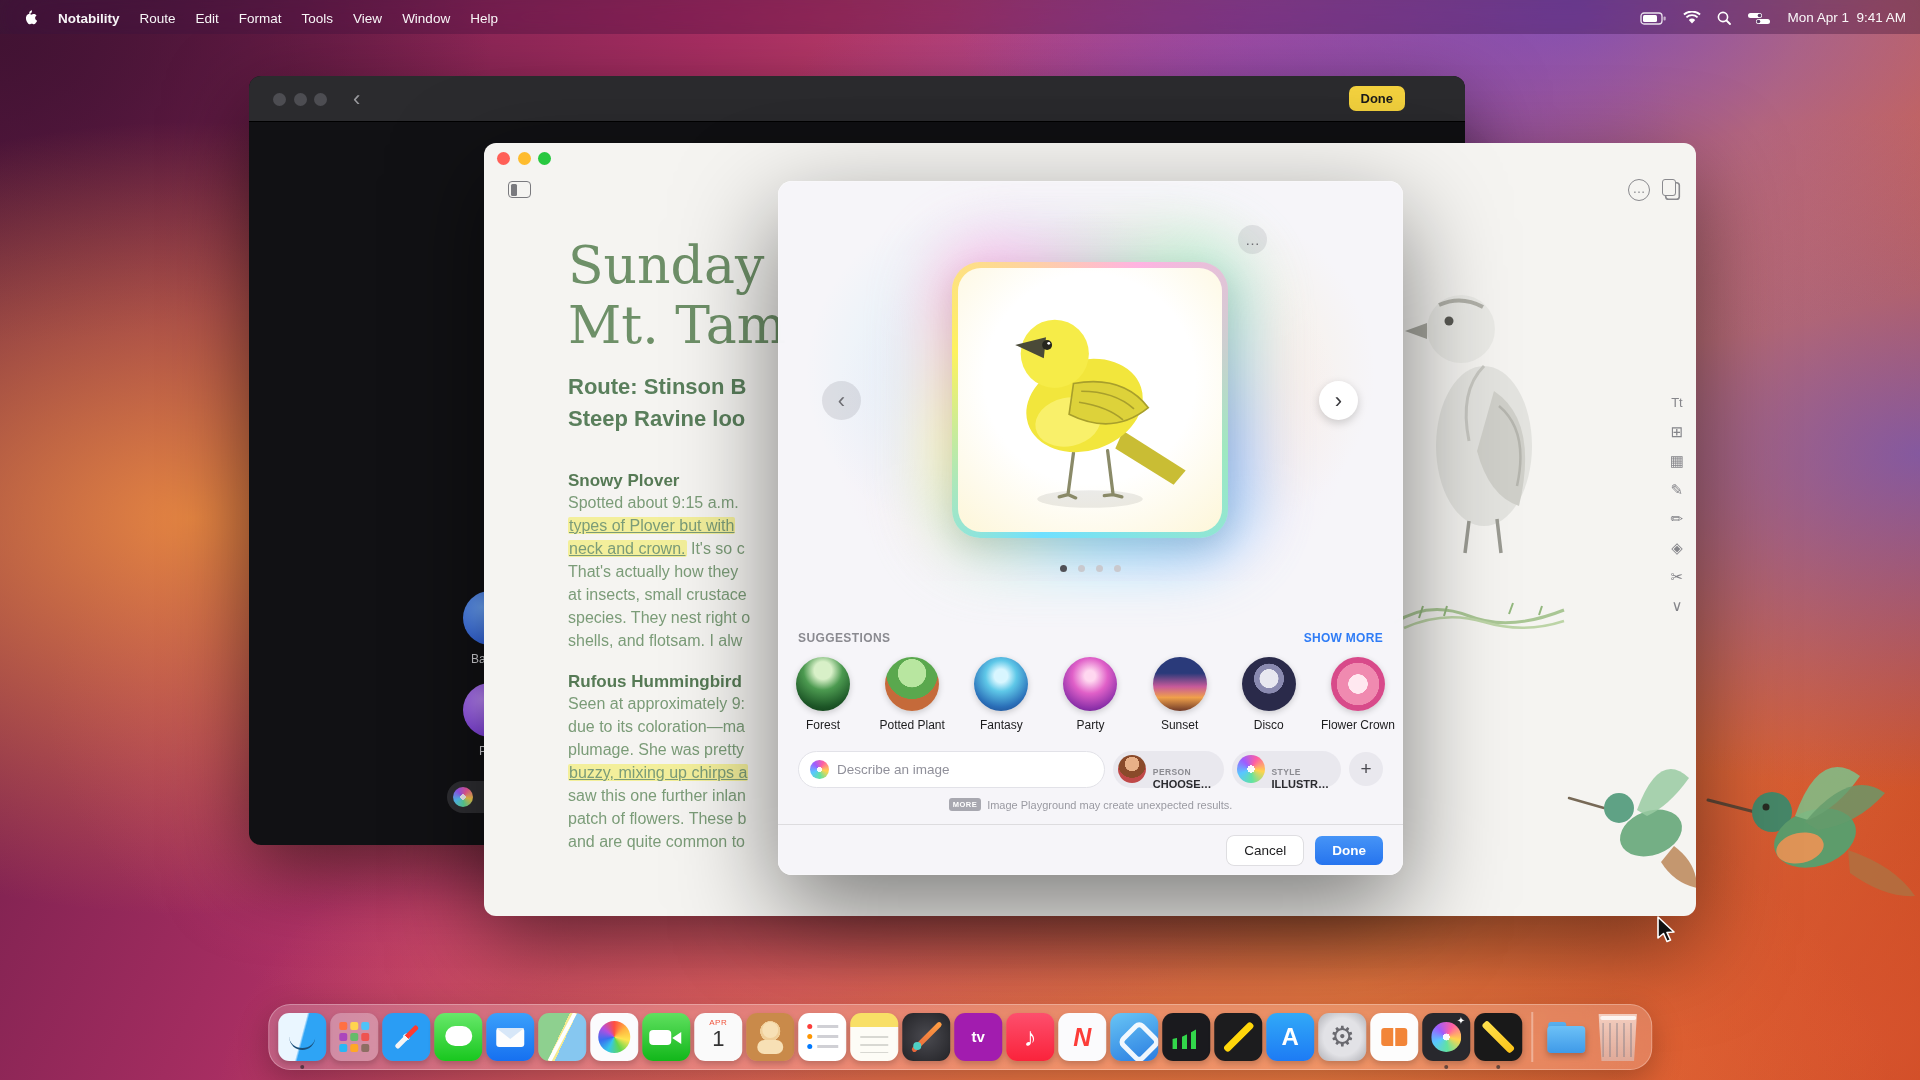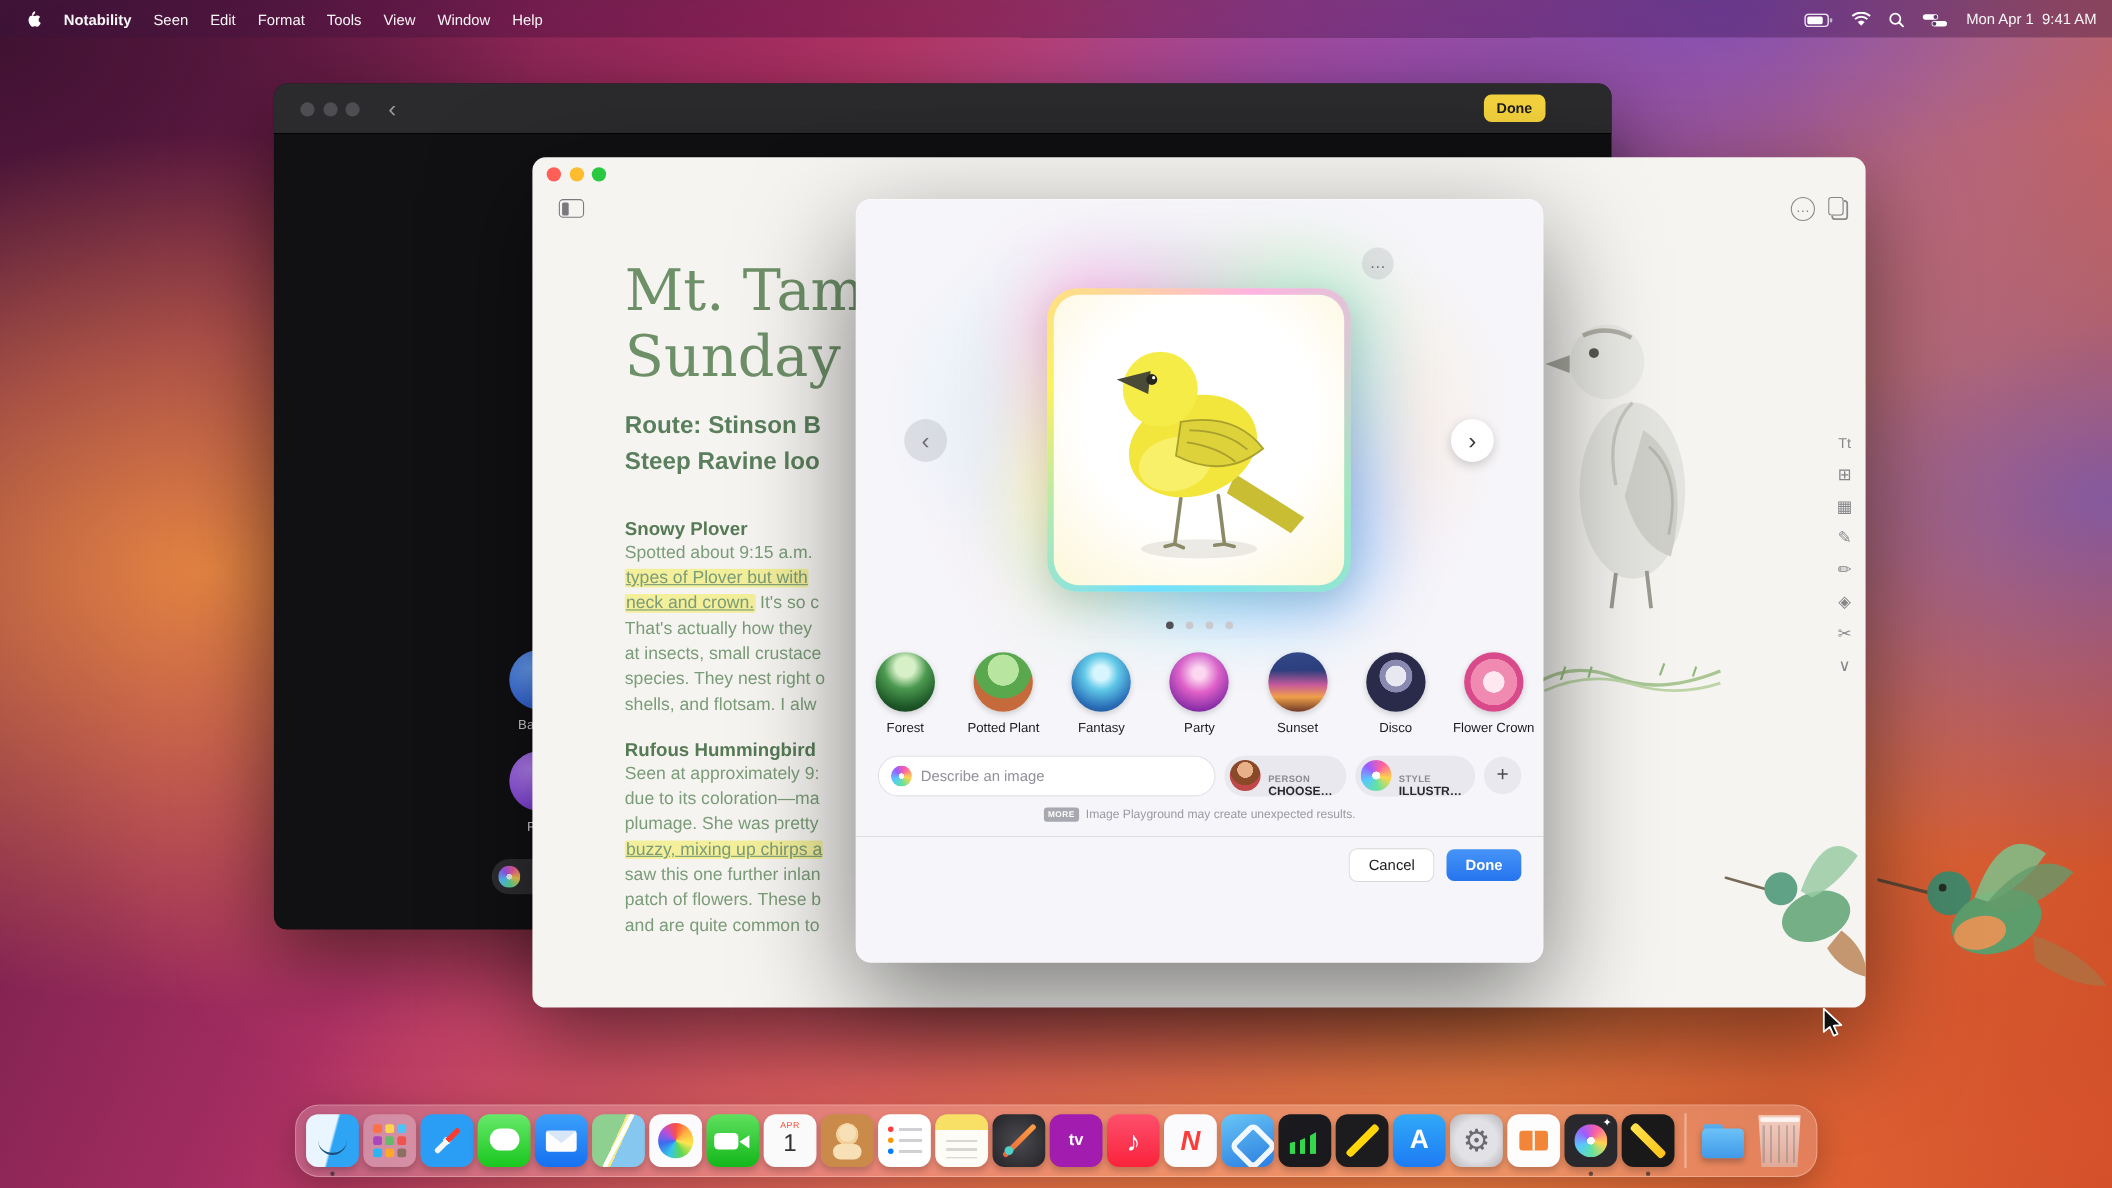--- a/index.html
+++ b/index.html
@@ -316,22 +316,22 @@
         <span class="light light-yellow"></span>
         <span class="light light-green"></span>
       </div>
     </div>
     <div class="sidebar-toggle"></div>
     <div class="win-more">…</div>
     <div class="win-pages"></div>
 
     <div class="note-text">
       <div class="note-title">
+        <div>Sunday</div>
         <div>Mt. Tam</div>
-        <div>Sunday</div>
       </div>
       <div class="note-route">
         <div>Route: Stinson B</div>
         <div>Steep Ravine loo</div>
       </div>
       <div class="note-h">Snowy Plover</div>
       <div class="bl"><span>Spotted about 9:15 a.m.</span></div>
       <div class="bl"><span class="hl">types of Plover but with</span></div>
       <div class="bl"><span class="hl">neck and crown.</span><span> It's so c</span></div>
       <div class="bl"><span>That's actually how they</span></div>
@@ -410,20 +410,24 @@
       <button class="nav-btn nav-prev">‹</button>
       <button class="nav-btn nav-next">›</button>
       <div class="dots">
         <span class="dot active"></span>
         <span class="dot"></span>
         <span class="dot"></span>
         <span class="dot"></span>
       </div>
     </div>
 
+    <div class="sug-head">
+      <span class="sug-title">SUGGESTIONS</span>
+      <button class="show-more">SHOW MORE</button>
+    </div>
     <div class="sug-row">
       <div class="sug-item">
         <div class="sug-circle sug-forest"></div>
         <span class="sug-label">Forest</span>
       </div>
       <div class="sug-item">
         <div class="sug-circle sug-plant"></div>
         <span class="sug-label">Potted Plant</span>
       </div>
       <div class="sug-item">
@@ -482,21 +486,21 @@
   </div>
 
   <div class="menubar">
     <div class="mb-left">
       <span class="mb-apple">
         <svg width="14" height="17" viewBox="0 0 16 20" fill="#fff">
             <path d="M8.5 4.5c.8-1 .7-2.5.6-3-1 .1-2 .7-2.6 1.5-.6.8-.8 2-.6 2.9 1 0 1.9-.5 2.6-1.4z M12.8 10.7c0-2 1.6-3 1.7-3.1-1-1.4-2.4-1.6-2.9-1.6-1.2-.1-2.4.7-3 .7-.6 0-1.6-.7-2.6-.7-1.3 0-2.6.8-3.3 2-1.4 2.4-.4 6 1 8 .7 1 1.5 2.1 2.6 2 1 0 1.4-.6 2.6-.6 1.2 0 1.6.6 2.6.6 1.1 0 1.8-1 2.5-2 .8-1.1 1.1-2.2 1.1-2.3 0 0-2.2-.9-2.3-3z"></path>
           </svg>
       </span>
       <span class="mb-app">Notability</span>
-      <span class="mb-item">Seen</span>
+      <span class="mb-item">Route</span>
       <span class="mb-item">Edit</span>
       <span class="mb-item">Format</span>
       <span class="mb-item">Tools</span>
       <span class="mb-item">View</span>
       <span class="mb-item">Window</span>
       <span class="mb-item">Help</span>
     </div>
     <div class="mb-right">
       <span class="mb-ic">
         <svg width="27" height="13" viewBox="0 0 27 13">

